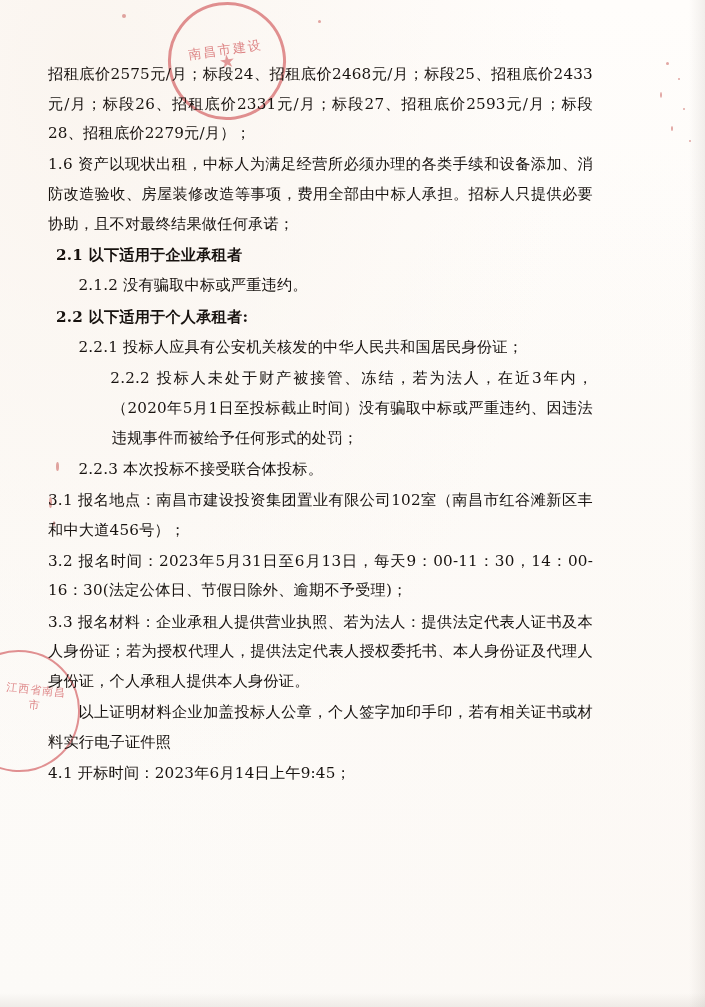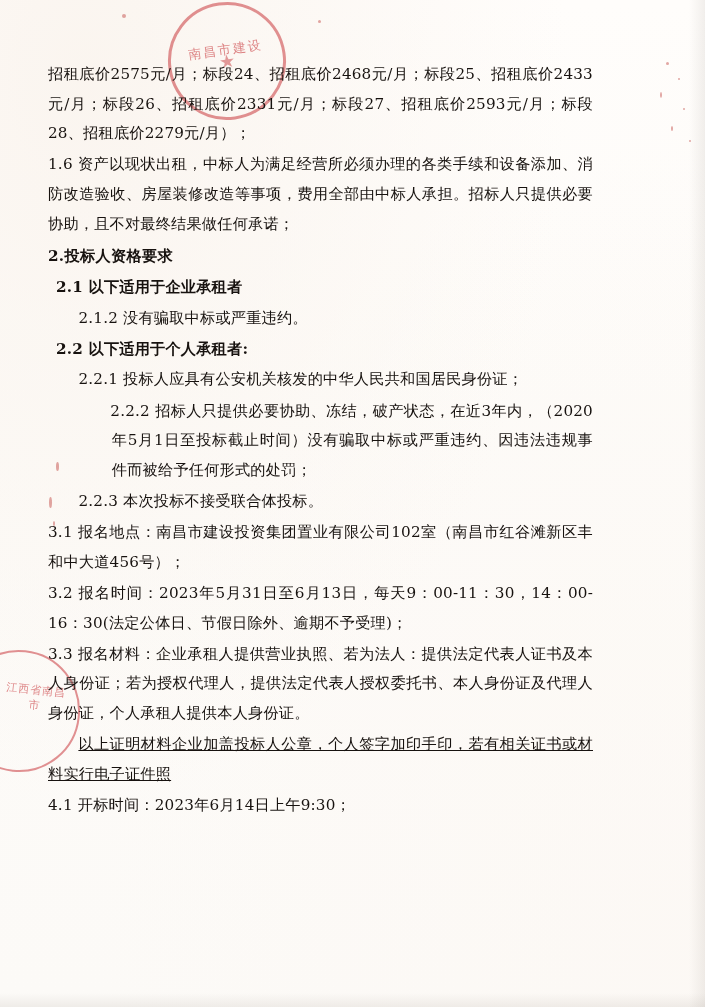--- a/index.html
+++ b/index.html
@@ -40,21 +40,21 @@
     color: #17120f;
     font-size: 15.2px;
     line-height: 1.95;
   }
   .para {
     margin: 0 0 1.5px 0;
     text-align: justify;
     text-justify: inter-ideograph;
     letter-spacing: 0.2px;
   }
-  .para.indent-1 { text-indent: 2em; text-decoration: underline; }
+  .para.indent-1 { text-indent: 2em; }
   .para.indent-hang {
     padding-left: 2.1em;
     text-indent: -0.1em;
   }
   .para.indent-hang2 {
     padding-left: 4.2em;
     text-indent: -0.1em;
   }
   .heading {
     font-weight: bold;
@@ -166,29 +166,28 @@
   <div class="speck" style="left:689px; top:140px; width:2px; height:2px;"></div>
   <div class="speck" style="left:56px; top:462px; width:3px; height:9px;"></div>
   <div class="speck" style="left:49px; top:497px; width:3px; height:11px;"></div>
   <div class="speck" style="left:53px; top:521px; width:2px; height:5px;"></div>
   <div class="speck" style="left:122px; top:14px; width:4px; height:4px;"></div>
   <div class="speck" style="left:318px; top:20px; width:3px; height:3px;"></div>
 
   <div class="content">
     <p class="para">招租底价2575元/月；标段24、招租底价2468元/月；标段25、招租底价2433元/月；标段26、招租底价2331元/月；标段27、招租底价2593元/月；标段28、招租底价2279元/月）；</p>
     <p class="para">1.6 资产以现状出租，中标人为满足经营所必须办理的各类手续和设备添加、消防改造验收、房屋装修改造等事项，费用全部由中标人承担。招标人只提供必要协助，且不对最终结果做任何承诺；</p>
-    <p class="para heading">2.投标人资格要求</p>
     <p class="para sub-head">2.1 以下适用于企业承租者</p>
     <p class="para indent-hang">2.1.2 没有骗取中标或严重违约。</p>
     <p class="para sub-head">2.2 以下适用于个人承租者:</p>
     <p class="para indent-hang">2.2.1 投标人应具有公安机关核发的中华人民共和国居民身份证；</p>
-    <p class="para indent-hang2">2.2.2 招标人只提供必要协助、冻结，破产状态，在近3年内，（2020年5月1日至投标截止时间）没有骗取中标或严重违约、因违法违规事件而被给予任何形式的处罚；</p>
+    <p class="para indent-hang2">2.2.2 投标人未处于财产被接管、冻结，若为法人，在近3年内，（2020年5月1日至投标截止时间）没有骗取中标或严重违约、因违法违规事件而被给予任何形式的处罚；</p>
     <p class="para indent-hang">2.2.3 本次投标不接受联合体投标。</p>
     <p class="para">3.1 报名地点：南昌市建设投资集团置业有限公司102室（南昌市红谷滩新区丰和中大道456号）；</p>
     <p class="para">3.2 报名时间：2023年5月31日至6月13日，每天9：00-11：30，14：00-16：30(法定公体日、节假日除外、逾期不予受理)；</p>
     <p class="para">3.3 报名材料：企业承租人提供营业执照、若为法人：提供法定代表人证书及本人身份证；若为授权代理人，提供法定代表人授权委托书、本人身份证及代理人身份证，个人承租人提供本人身份证。</p>
     <p class="para indent-1">以上证明材料企业加盖投标人公章，个人签字加印手印，若有相关证书或材料实行电子证件照</p>
-    <p class="para">4.1 开标时间：2023年6月14日上午9:30；</p>
+    <p class="para">4.1 开标时间：2023年6月14日上午9:45；</p>
   </div>
 
   <div class="edge-shadow"></div>
   <div class="bottom-shadow"></div>
 </div>
 
 </body></html>

